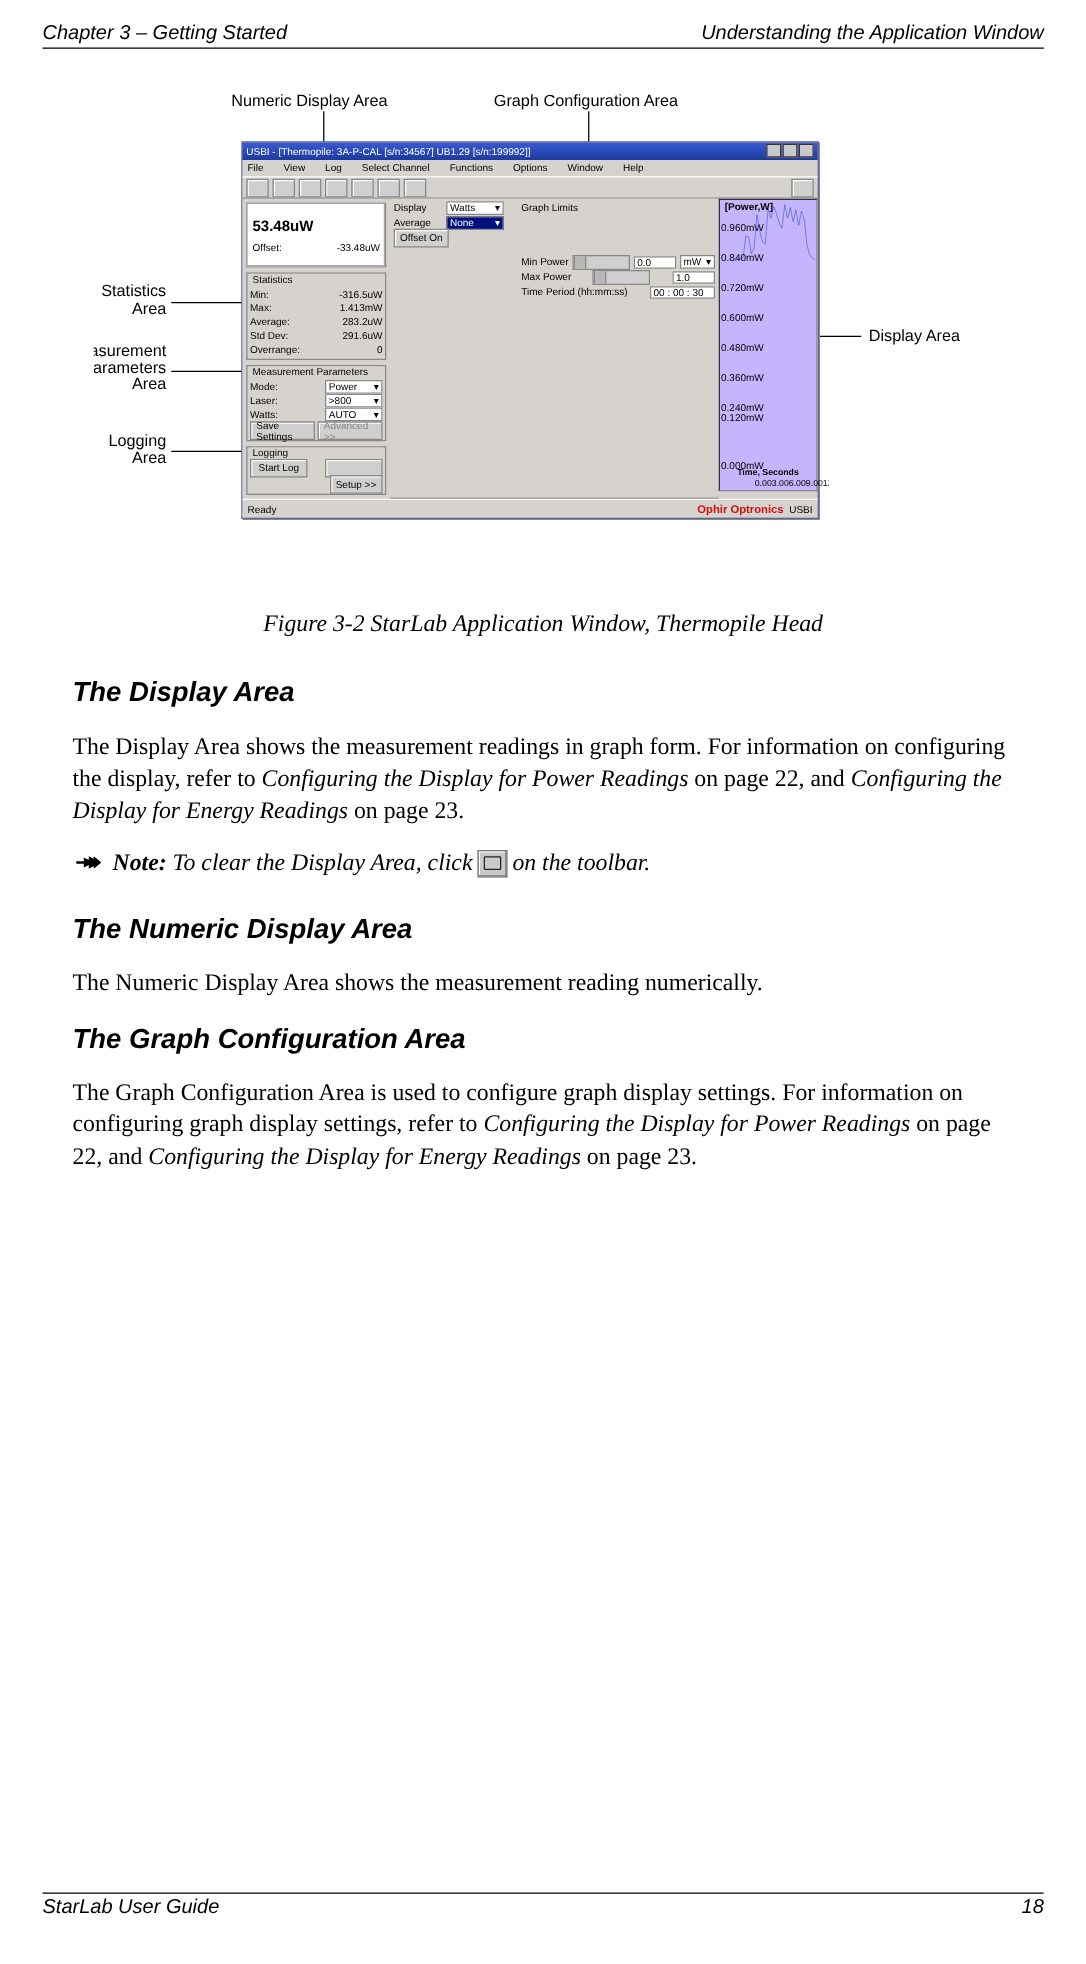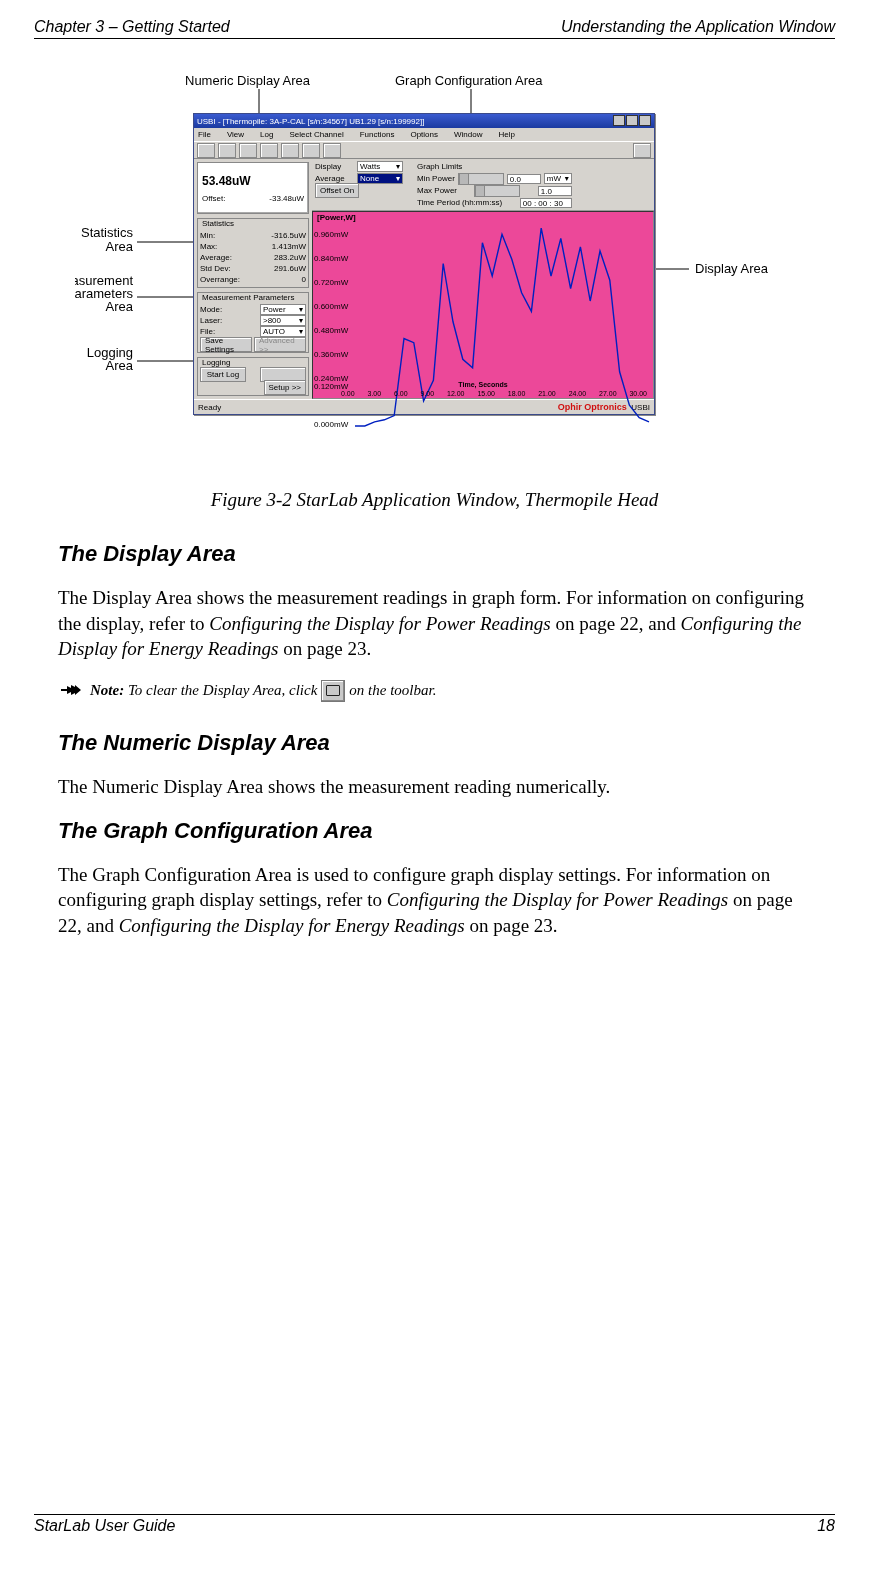--- a/index.html
+++ b/index.html
@@ -58,21 +58,21 @@
     font-weight: bold;
     font-size: 22px;
     margin: 18px 0 18px 0;
   }
   p.body {
     font-size: 19px;
     line-height: 1.35;
     margin: 0 0 18px 0;
   }
   .note-line {
-    font-size: 15px;
+    font-size: 19px;
     display: flex;
     align-items: center;
     gap: 4px;
     margin: 4px 0 28px 0;
   }
   .note-line .hand {
     width: 28px; height: 20px;
     display:inline-flex; align-items:center; justify-content:center;
   }
   .note-line .tool-icon {
@@ -140,28 +140,28 @@
   .numeric-box .big{font-family:Arial;font-size:12px;font-weight:700;}
   .numeric-box .off{font-size:8px;display:flex;justify-content:space-between;margin-top:6px;}
   .panel{border:1px solid #888;margin-top:4px;background:#d6d3ce;padding:1px 2px 2px 2px;}
   .panel legend, .panel .hdr{font-size:8px;color:#000;background:#d6d3ce;position:relative;top:-1px;padding:0 2px;}
   .panel .hdr{display:block;margin-bottom:1px;}
   .row{display:flex;justify-content:space-between;font-size:8px;align-items:center;height:11px;}
   .row .v{color:#000;font-size:8px;}
   .sel{height:11px;background:#fff;border:1px solid #888;font-size:8px;width:46px;box-sizing:border-box;padding:0 2px;display:inline-flex;align-items:center;justify-content:space-between;}
   .sel.inv{background:#001080;color:#fff;}
   .smallbtn{height:13px;background:#cfcfcf;border:1px solid #888;font-size:8px;display:inline-flex;align-items:center;justify-content:center;box-shadow:inset 1px 1px 0 #fff;padding:0 4px;}
-  .rightcol{flex:1;display:flex;flex-direction:column;}
+  .rightcol{flex:1;display:flex;flex-direction:row;}
   .confrow{background:#d6d3ce;padding:2px 3px;display:flex;gap:6px;border-bottom:1px solid #999;}
   .confrow .lbl{font-size:8px;width:38px;}
   .confrow .col{display:flex;flex-direction:column;gap:1px;}
   .txtfield{height:10px;background:#fff;border:1px solid #888;font-size:8px;width:34px;padding:0 2px;box-sizing:border-box;}
   .scrollmini{width:44px;height:10px;background:#cfcfcf;border:1px solid #888;display:inline-flex;}
   .scrollmini span{width:8px;background:#b8b8b8;border-left:1px solid #888;border-right:1px solid #888;}
-  .graph-area{flex:1;background:#ec4899;border:1px inset #888;position:relative;height:232px;}
+  .graph-area{flex:1;background:#c4b5fd;border:1px inset #888;position:relative;height:232px;}
   .graph-area .ylab{position:absolute;left:1px;font-size:8px;color:#000;}
   .graph-area .title{position:absolute;left:4px;top:1px;font-size:8px;font-weight:bold;}
   .graph-area svg{position:absolute;inset:0;}
   .statusbar{height:14px;background:#d6d3ce;border-top:1px solid #fff;display:flex;align-items:center;justify-content:space-between;padding:0 4px;font-size:8px;}
   .statusbar .ophir{color:#d01010;font-weight:bold;font-size:9px;}
   .xaxis{position:absolute;bottom:1px;left:0;right:0;display:flex;justify-content:space-between;font-size:7px;padding:0 6px 0 28px;}
   .xaxis-label{position:absolute;bottom:-1px;left:0;right:0;text-align:center;font-size:7px;font-weight:bold;}
   .ref-em { font-style: italic; }
 </style>
 </head>
@@ -269,21 +269,21 @@
                       </span>
                     </div>
                   <div class="row">
                       <span>Laser:</span>
                       <span class="sel">
                         <span>&gt;800</span>
                         <span>▾</span>
                       </span>
                     </div>
                   <div class="row">
-                      <span>File:</span>
+                      <span>Watts:</span>
                       <span class="sel">
                         <span>AUTO</span>
                         <span>▾</span>
                       </span>
                     </div>
                   <div class="row" style="margin-top:2px;gap:2px;">
                     <span class="smallbtn" style="flex:1">Save Settings</span>
                     <span class="smallbtn" style="flex:1;color:#888">Advanced &gt;&gt;</span>
                   </div>
                 </div>
@@ -316,21 +316,21 @@
                           <span>None</span>
                           <span>▾</span>
                         </span>
                       </div>
                     <div class="row">
                         <span class="smallbtn">Offset On</span>
                       </div>
                   </div>
                   <div class="col" style="margin-left:8px;">
                     <div class="row">Graph Limits</div>
-                    <div class="row" style="gap:3px;">
+                    <div class="row" style="gap:3px;margin-top:31px;">
                         <span>Min Power</span>
                         <span class="scrollmini">
                           <span></span>
                         </span>
                         <span class="txtfield">0.0</span>
                         <span class="sel" style="width:28px">
                           <span>mW</span>
                           <span>▾</span>
                         </span>
                       </div>

